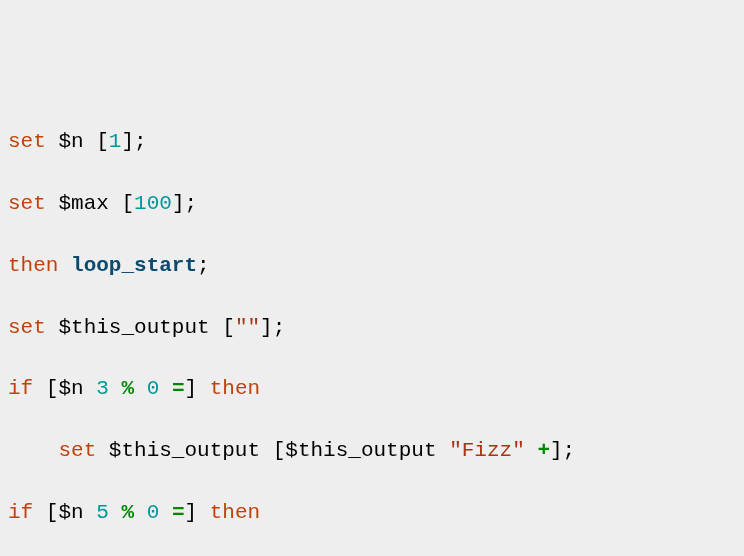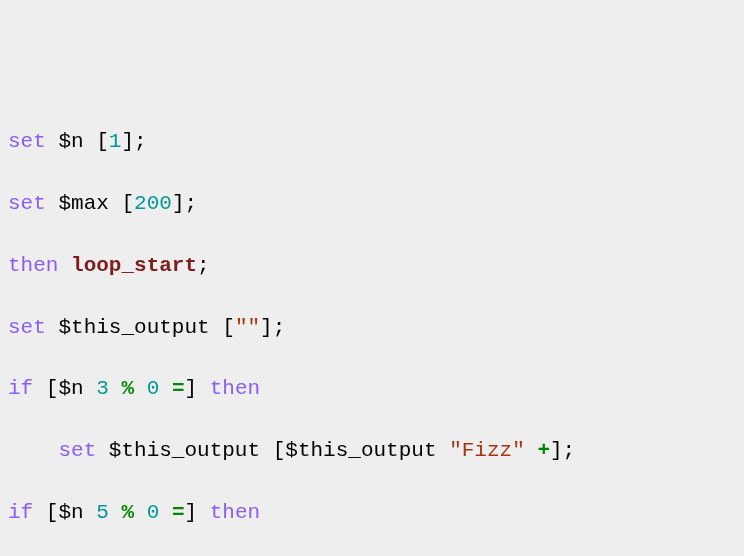--- a/index.html
+++ b/index.html
@@ -9,35 +9,35 @@
     font-size: 21px;
     line-height: 1.47;
     padding: 4px 8px;
     white-space: pre;
     color: #000;
     width: 744px;
     height: 556px;
     overflow: hidden;
   }
   .line { display: block; }
-  .kw  { color: #8b5cf6; }   
+  .kw  { color: #c2410c; }   
   .var { color: #000000; }   
   .num { color: #009999; }   
   .op  { color: #008800; font-weight: bold; }  
   .str { color: #aa3311; }   
-  .lbl { color: #7f1d1d; font-weight: bold; } 
+  .lbl { color: #0c4a6e; font-weight: bold; } 
   .pun { color: #000; }      
 </style>
 </head>
 <body>
 
 
 
 <span class="line"><span class="kw">set</span><span> </span><span class="var">$n</span><span> </span><span class="pun">[</span><span class="num">1</span><span class="pun">]</span><span class="pun">;</span></span>
-<span class="line"><span class="kw">set</span><span> </span><span class="var">$max</span><span> </span><span class="pun">[</span><span class="num">200</span><span class="pun">]</span><span class="pun">;</span></span>
+<span class="line"><span class="kw">set</span><span> </span><span class="var">$max</span><span> </span><span class="pun">[</span><span class="num">100</span><span class="pun">]</span><span class="pun">;</span></span>
 <span class="line"><span class="kw">then</span><span> </span><span class="lbl">loop_start</span><span class="pun">;</span></span>
 <span class="line"><span class="kw">set</span><span> </span><span class="var">$this_output</span><span> </span><span class="pun">[</span><span class="str">""</span><span class="pun">]</span><span class="pun">;</span></span>
 <span class="line"><span class="kw">if</span><span> </span><span class="pun">[</span><span class="var">$n</span><span> </span><span class="num">3</span><span> </span><span class="op">%</span><span> </span><span class="num">0</span><span> </span><span class="op">=</span><span class="pun">]</span><span> </span><span class="kw">then</span></span>
 <span class="line"><span>    </span><span class="kw">set</span><span> </span><span class="var">$this_output</span><span> </span><span class="pun">[</span><span class="var">$this_output</span><span> </span><span class="str">"Fizz"</span><span> </span><span class="op">+</span><span class="pun">]</span><span class="pun">;</span></span>
 <span class="line"><span class="kw">if</span><span> </span><span class="pun">[</span><span class="var">$n</span><span> </span><span class="num">5</span><span> </span><span class="op">%</span><span> </span><span class="num">0</span><span> </span><span class="op">=</span><span class="pun">]</span><span> </span><span class="kw">then</span></span>
 
 
 
 
 

